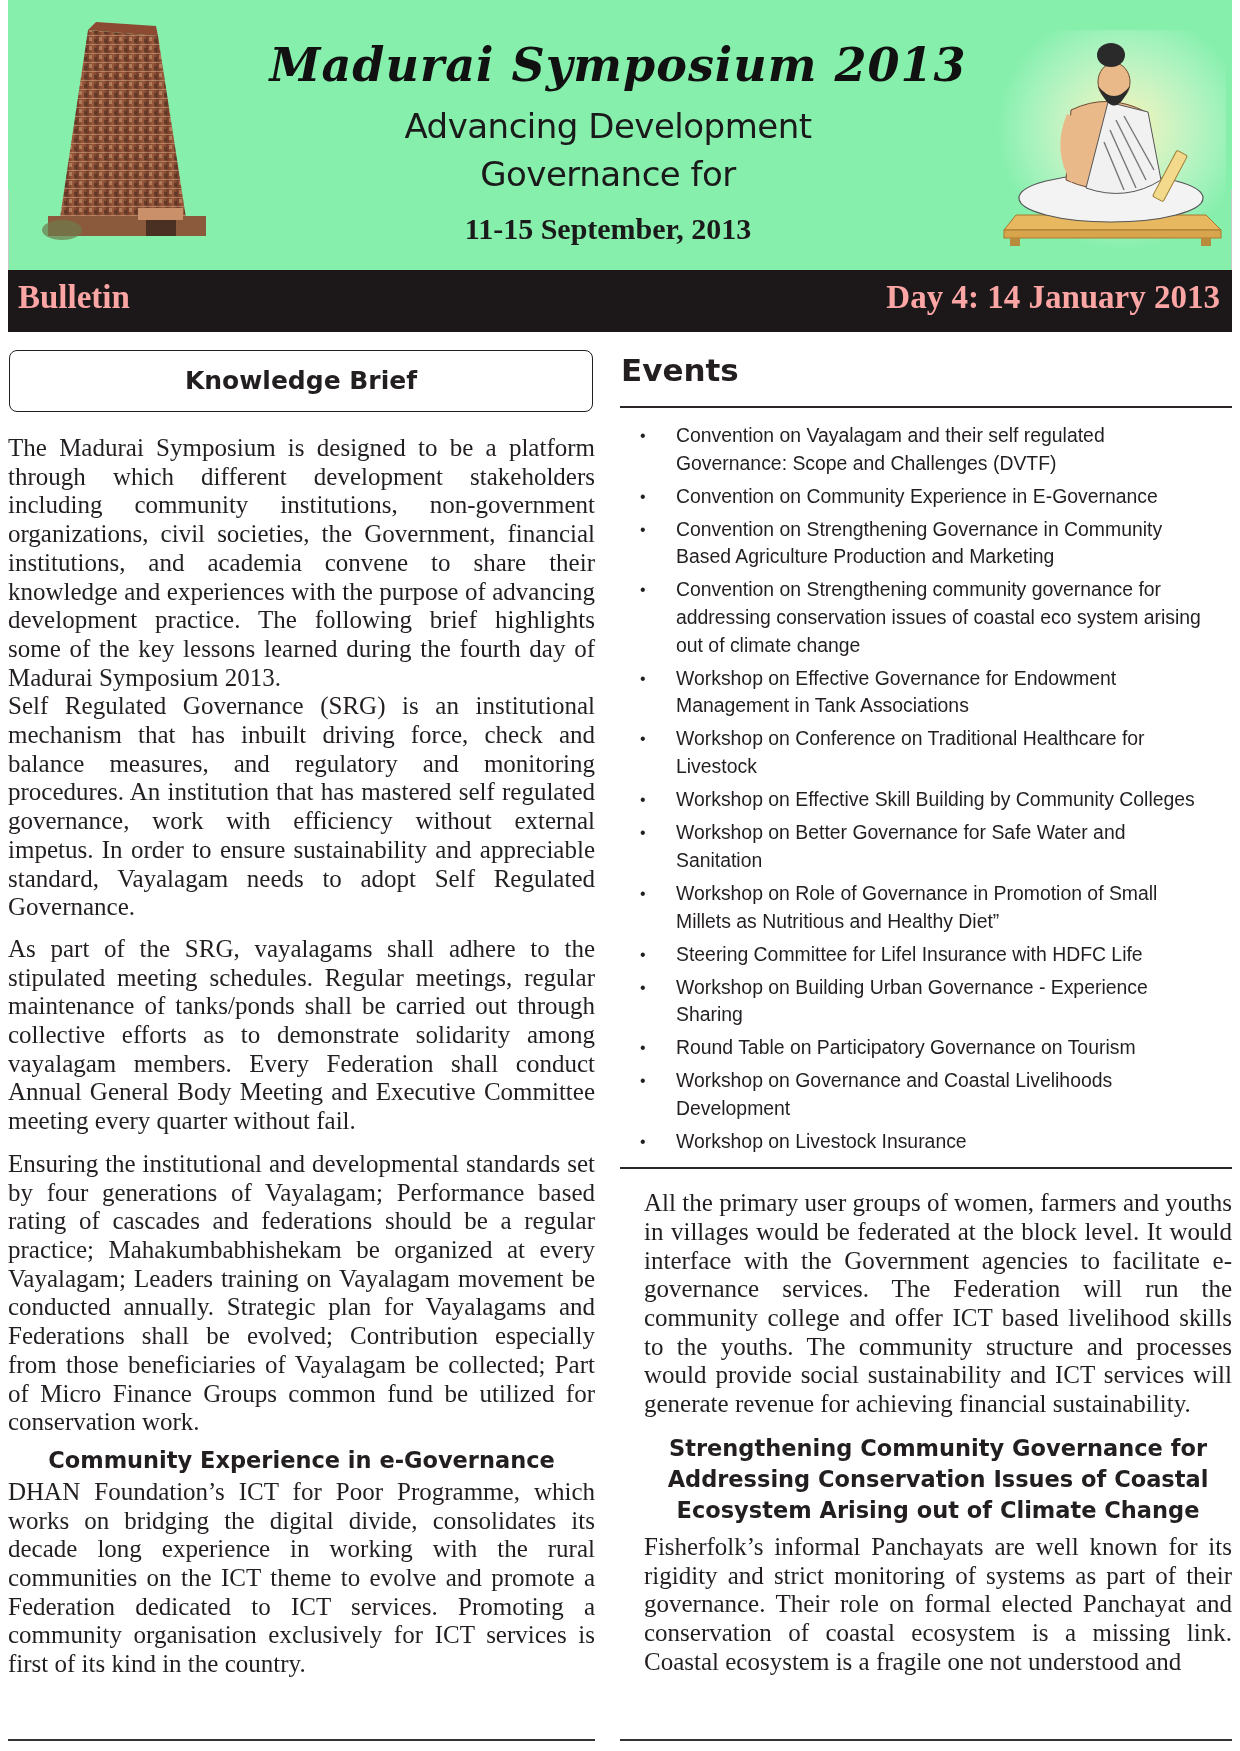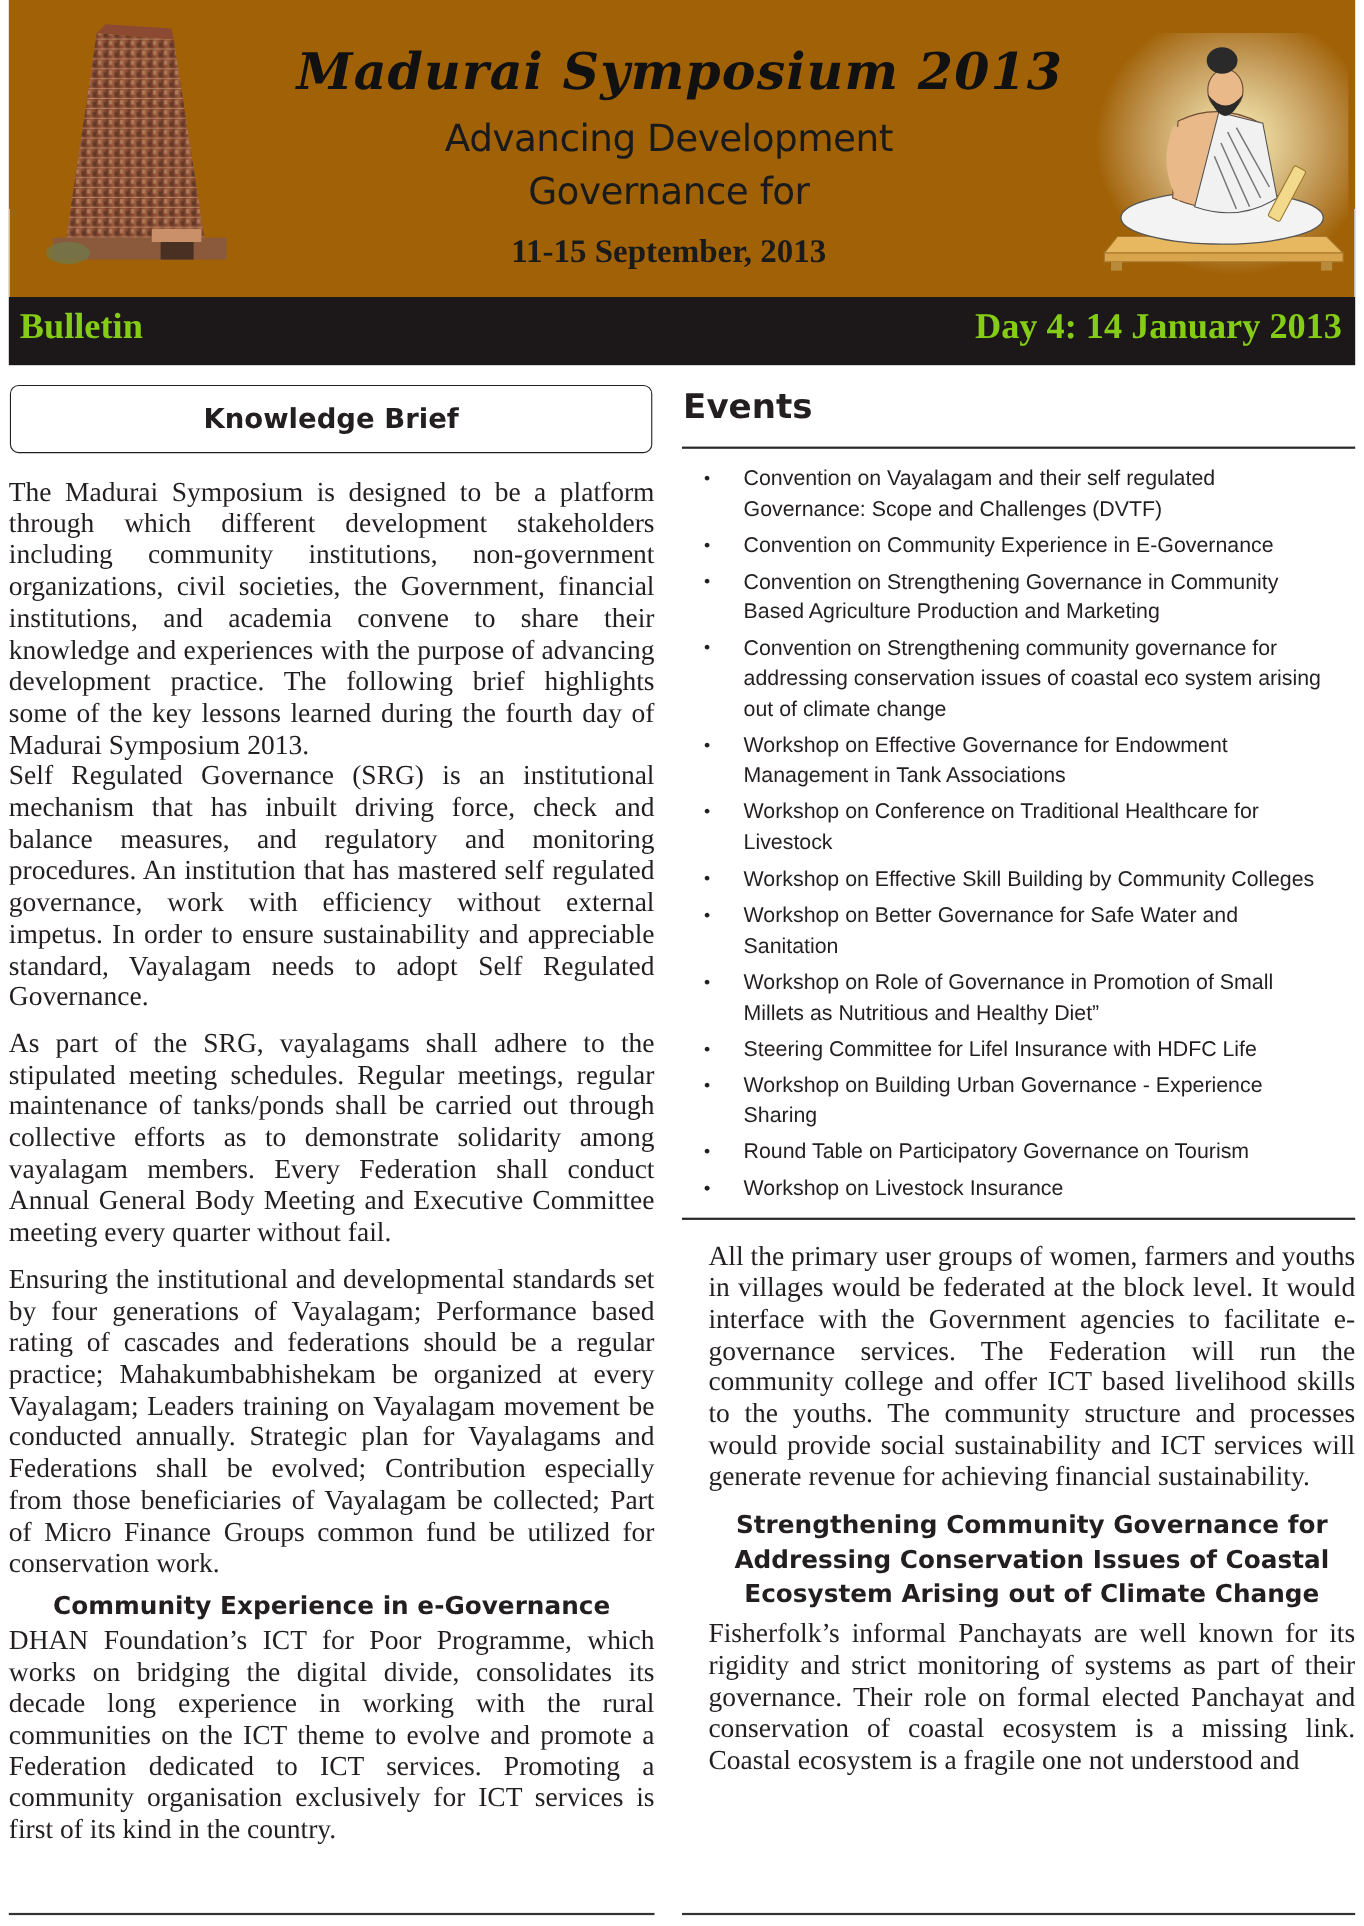--- a/index.html
+++ b/index.html
@@ -1,20 +1,20 @@
 <!DOCTYPE html>
 <html><head>
 <meta charset="utf-8">
 <style>
   * { box-sizing: border-box; margin: 0; padding: 0; }
   html, body { width: 1240px; height: 1751px; background: #ffffff; overflow: hidden; }
   body { position: relative; font-family: "Liberation Serif", serif; color: #231f20; }
 
   
-  .masthead { position: absolute; left: 8px; top: 0; width: 1224px; height: 270px; background: #a16207; }
+  .masthead { position: absolute; left: 8px; top: 0; width: 1224px; height: 270px; background: #86efac; }
   .masthead .edge { position: absolute; left: 0; top: 190px; width: 1px; height: 80px; background: #c8c8c8; }
   .masthead .edge.right { left: auto; right: 0; }
   .temple { position: absolute; left: 30px; top: 18px; width: 175px; height: 225px; }
   .sage { position: absolute; left: 988px; top: 30px; width: 230px; height: 220px; }
   .title-main {
     position: absolute; left: 250px; top: 38px; width: 720px; text-align: center;
     font-family: "DejaVu Serif", serif; font-style: italic; font-weight: bold;
     font-size: 46px; letter-spacing: 1px; color: #111;
   }
   .title-sub {
@@ -23,21 +23,21 @@
     letter-spacing: -0.5px;
   }
   .title-date {
     position: absolute; left: 250px; top: 212px; width: 700px; text-align: center;
     font-family: "Liberation Serif", serif; font-weight: bold; font-size: 30px; color: #1a1a1a;
   }
 
   
   .bulletin-bar {
     position: absolute; left: 8px; top: 270px; width: 1224px; height: 62px; background: #1c1819;
-    color: #84cc16; font-family: "Liberation Serif", serif; font-weight: bold; font-size: 33px; text-align: center;
+    color: #fca5a5; font-family: "Liberation Serif", serif; font-weight: bold; font-size: 33px; text-align: center;
   }
   .bulletin-bar .left { position: absolute; left: 10px; top: 9px; }
   .bulletin-bar .right { position: absolute; right: 12px; top: 9px; }
 
   
   .left-col { position: absolute; left: 8px; top: 350px; width: 587px; }
   .kb-box {
     width: 584px; height: 62px; border: 1.5px solid #231f20; border-radius: 8px;
     text-align: center; font-family: "DejaVu Sans", sans-serif; font-weight: bold; font-size: 25px;
     line-height: 60px; margin-left: 1px;
@@ -172,21 +172,21 @@
     <li><span class="bullet">•</span><span>Convention on Strengthening Governance in Community Based Agriculture Production and Marketing</span></li>
     <li><span class="bullet">•</span><span>Convention on Strengthening community governance for addressing conservation issues of coastal eco system arising out of climate change</span></li>
     <li><span class="bullet">•</span><span>Workshop on Effective Governance for Endowment Management in Tank Associations</span></li>
     <li><span class="bullet">•</span><span>Workshop on Conference on Traditional Healthcare for Livestock</span></li>
     <li><span class="bullet">•</span><span>Workshop on Effective Skill Building by Community Colleges</span></li>
     <li><span class="bullet">•</span><span>Workshop on Better Governance for Safe Water and Sanitation</span></li>
     <li><span class="bullet">•</span><span>Workshop on Role of Governance in Promotion of Small Millets as Nutritious and Healthy Diet”</span></li>
     <li><span class="bullet">•</span><span>Steering Committee for Lifel Insurance with HDFC Life</span></li>
     <li><span class="bullet">•</span><span>Workshop on Building Urban Governance - Experience Sharing</span></li>
     <li><span class="bullet">•</span><span>Round Table on Participatory Governance  on Tourism</span></li>
-    <li><span class="bullet">•</span></li>
+    <li><span class="bullet">•</span><span>Workshop on Governance and Coastal Livelihoods Development</span></li>
     <li><span class="bullet">•</span><span>Workshop on Livestock Insurance</span></li>
   </ul>
   <div class="rule"></div>
 
   <p class="para p-ict">All the primary user groups of women, farmers and youths in villages would be federated at the block level. It would interface with the Government agencies to facilitate e-governance services. The Federation will run the community college and offer ICT based livelihood skills to the youths. The community structure and processes would provide social sustainability and ICT services will generate revenue for achieving financial sustainability.</p>
 
   <h2 class="h-sec h3">Strengthening Community Governance for Addressing Conservation Issues of Coastal Ecosystem Arising out of Climate Change</h2>
   <p class="para p-fish">Fisherfolk’s informal Panchayats are well known for its rigidity and strict monitoring of systems as part of their governance. Their role on formal elected Panchayat and conservation of coastal ecosystem is a missing link. Coastal ecosystem is a fragile one not understood and</p>
 </div>
 

